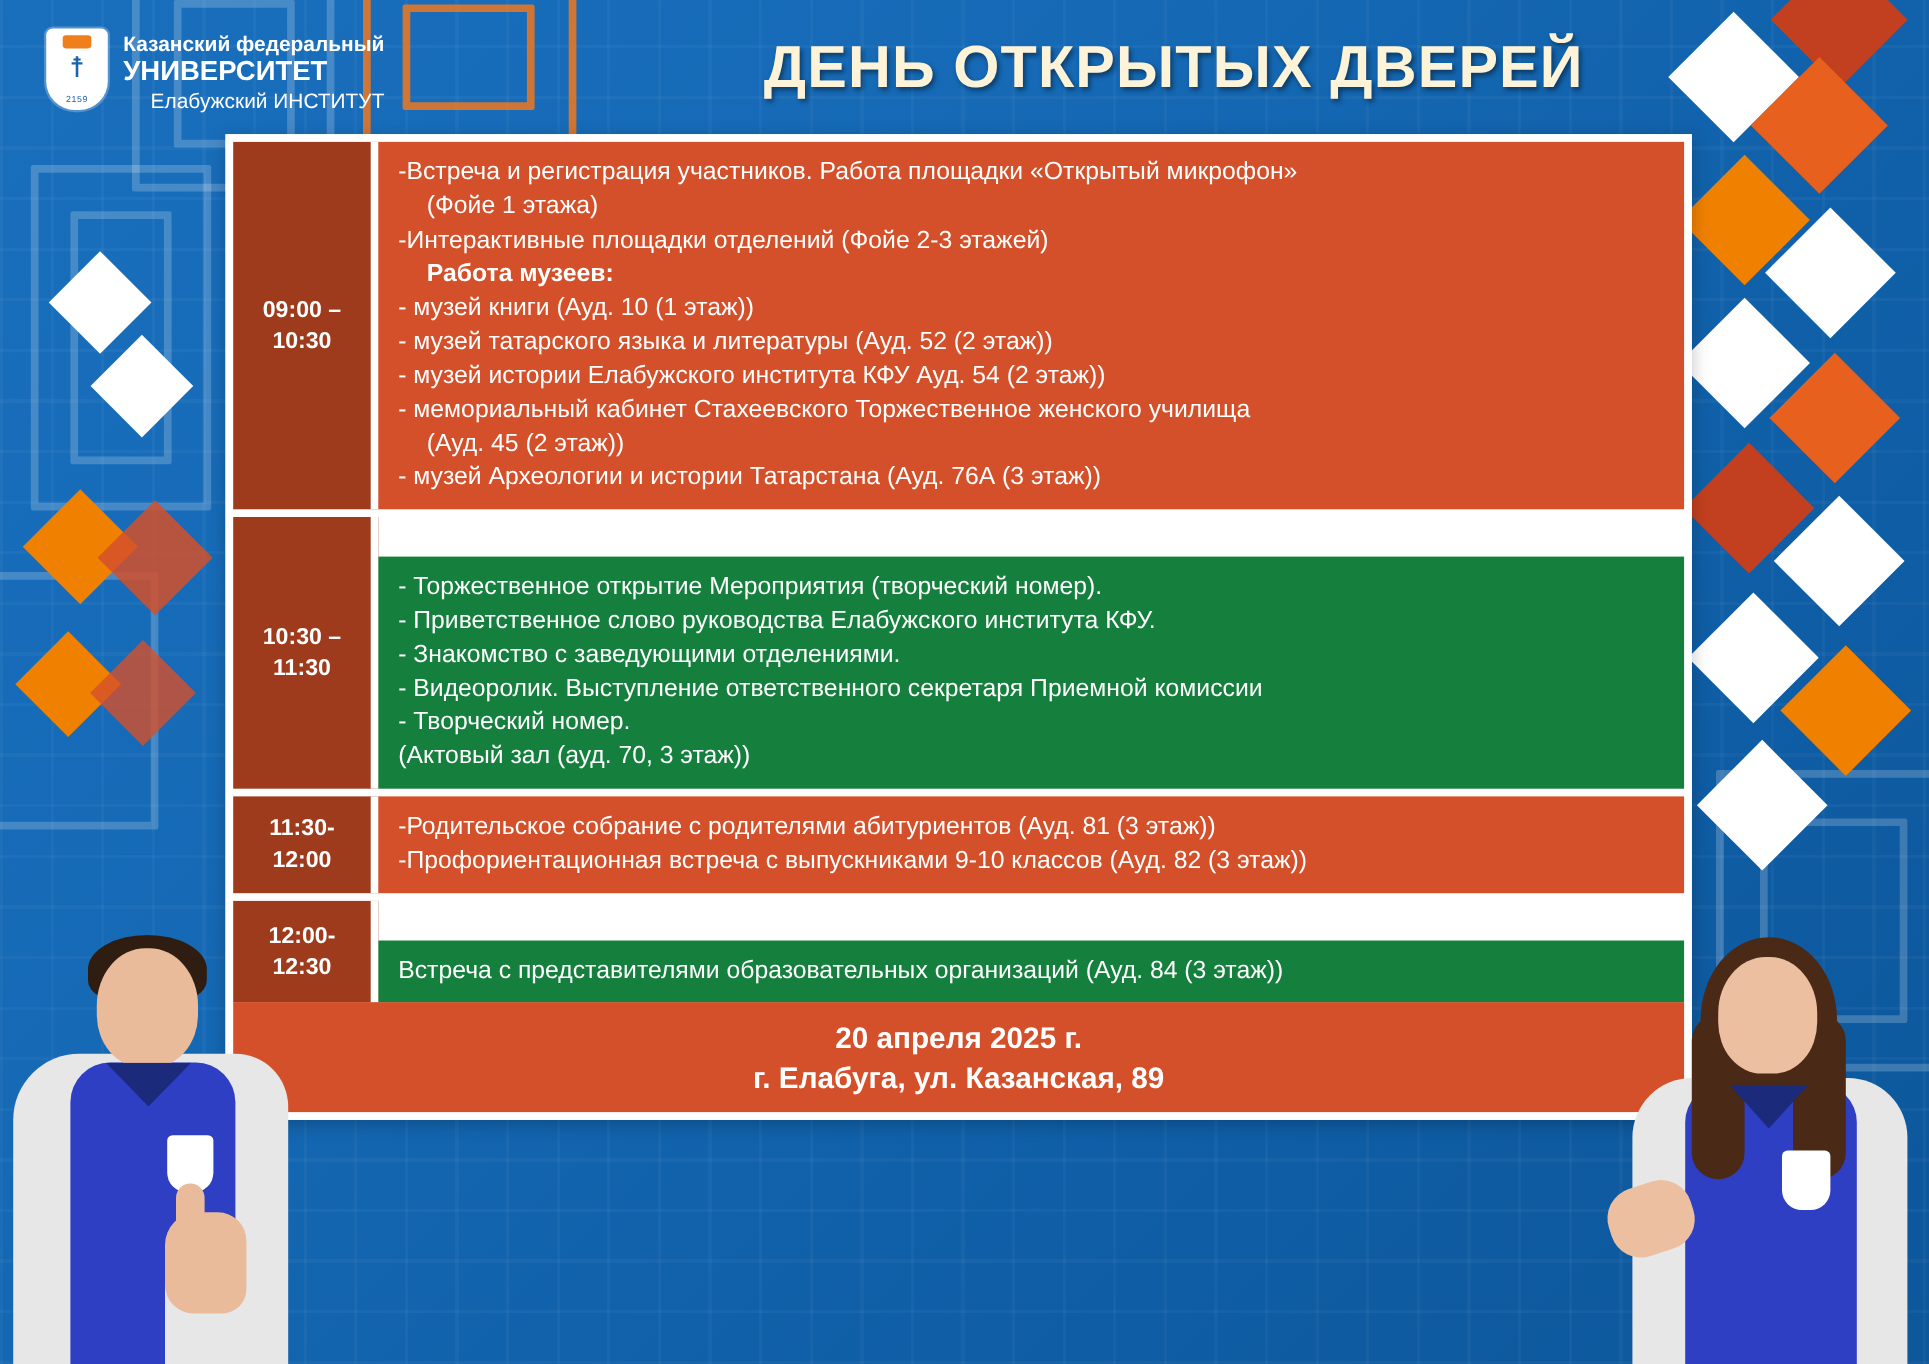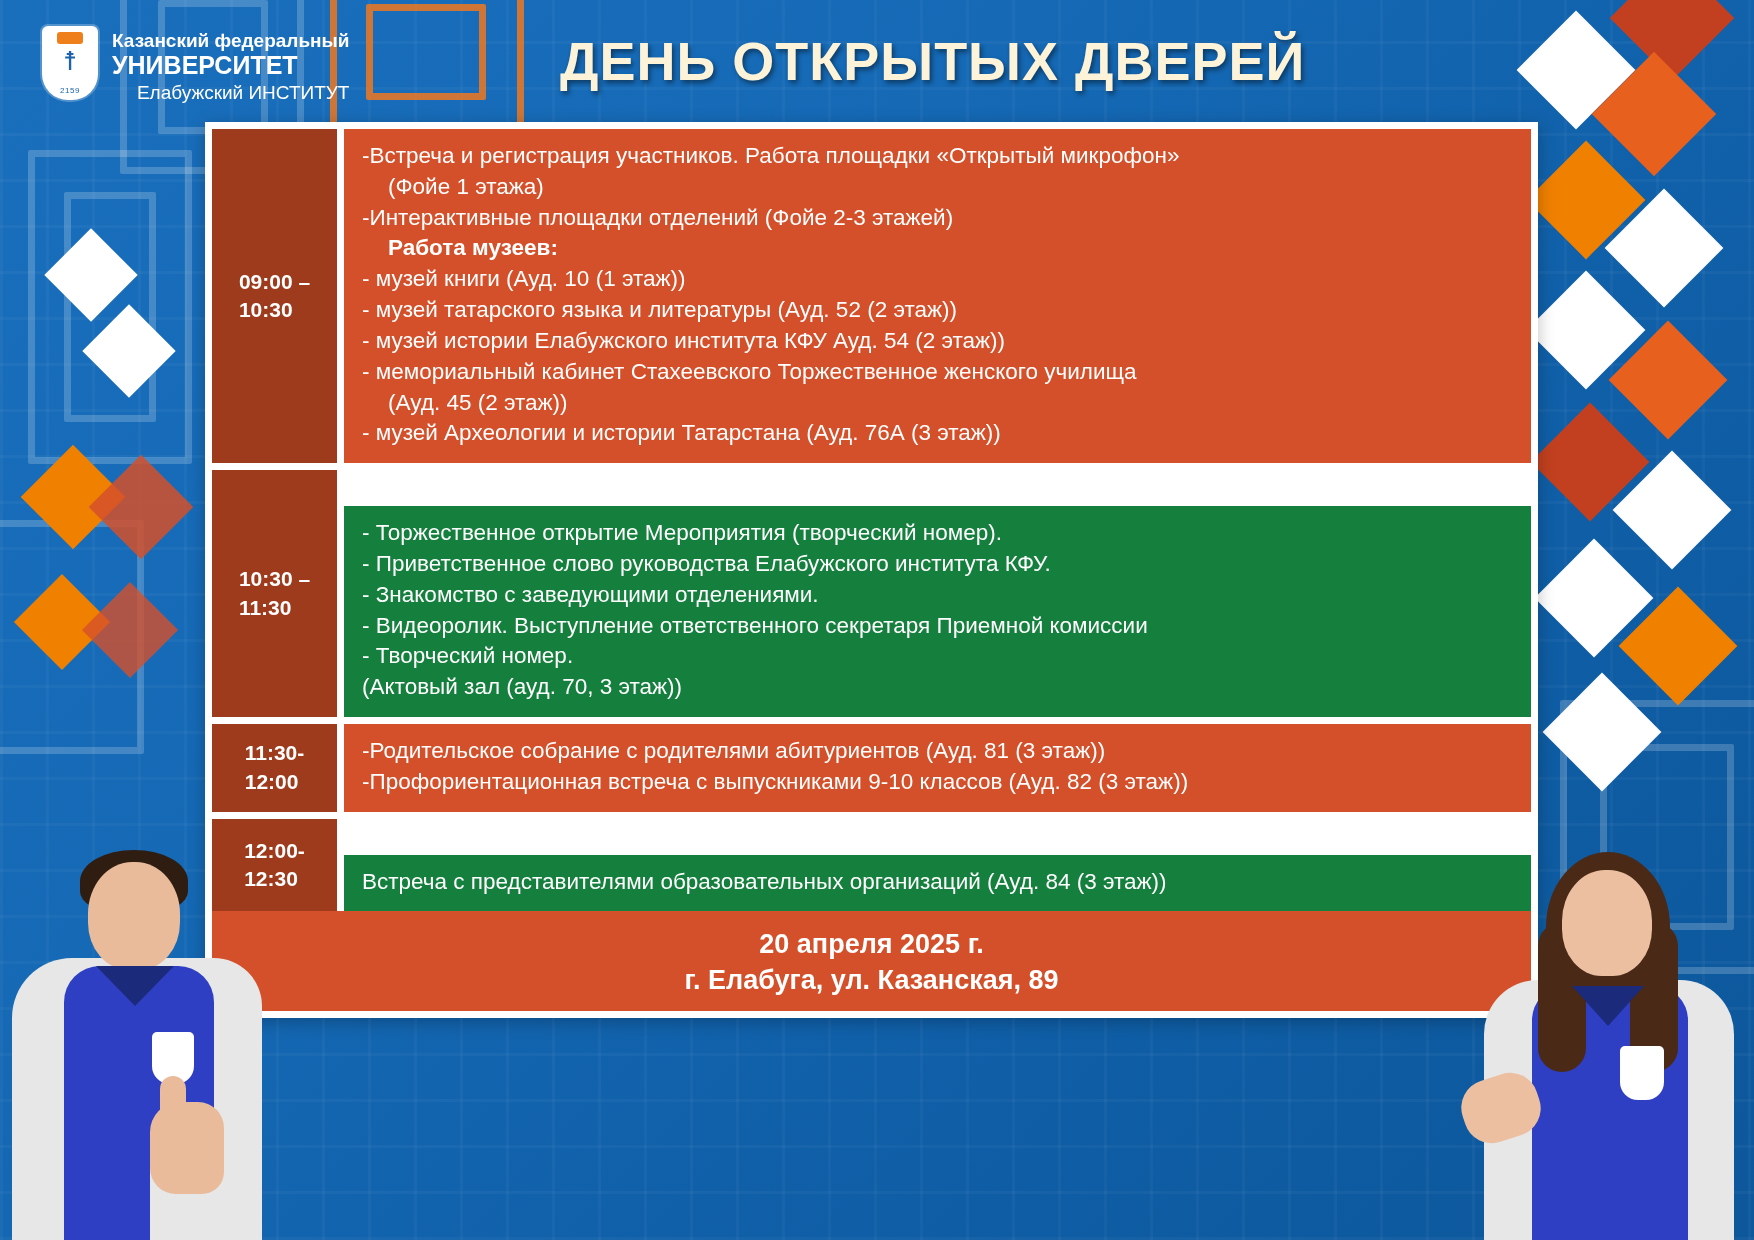--- a/index.html
+++ b/index.html
@@ -89,21 +89,21 @@
   .logo-text .l1 { font-size: 19px; font-weight: bold; line-height: 1.12; }
   .logo-text .l2 { font-size: 25px; font-weight: bold; line-height: 1.12; }
   .logo-text .l3 { font-size: 19px; line-height: 1.3; margin-top: 2px; text-align: right; }
 
   
   .title {
     position: absolute;
     top: 30px;
     left: 560px;
     right: 0;
-    text-align: left;
+    text-align: center;
     color: #fdf3d9;
     font-size: 54px;
     font-weight: bold;
     letter-spacing: 1px;
     text-shadow: 2px 3px 5px rgba(0,0,0,0.45);
     z-index: 6;
     padding-right: 180px;
   }
 
   
@@ -127,21 +127,21 @@
   .time {
     width: 132px;
     flex: 0 0 132px;
     background: #9e3b1c;
     color: #ffffff;
     font-size: 21px;
     font-weight: bold;
     display: flex;
     align-items: center;
     justify-content: center;
-    text-align: left;
+    text-align: center;
     line-height: 1.35;
     border-right: 7px solid #ffffff;
     box-sizing: border-box;
   }
   .content {
     flex: 1;
     padding: 12px 18px 14px 18px;
     color: #ffffff;
     font-size: 22.5px;
     line-height: 1.37;

